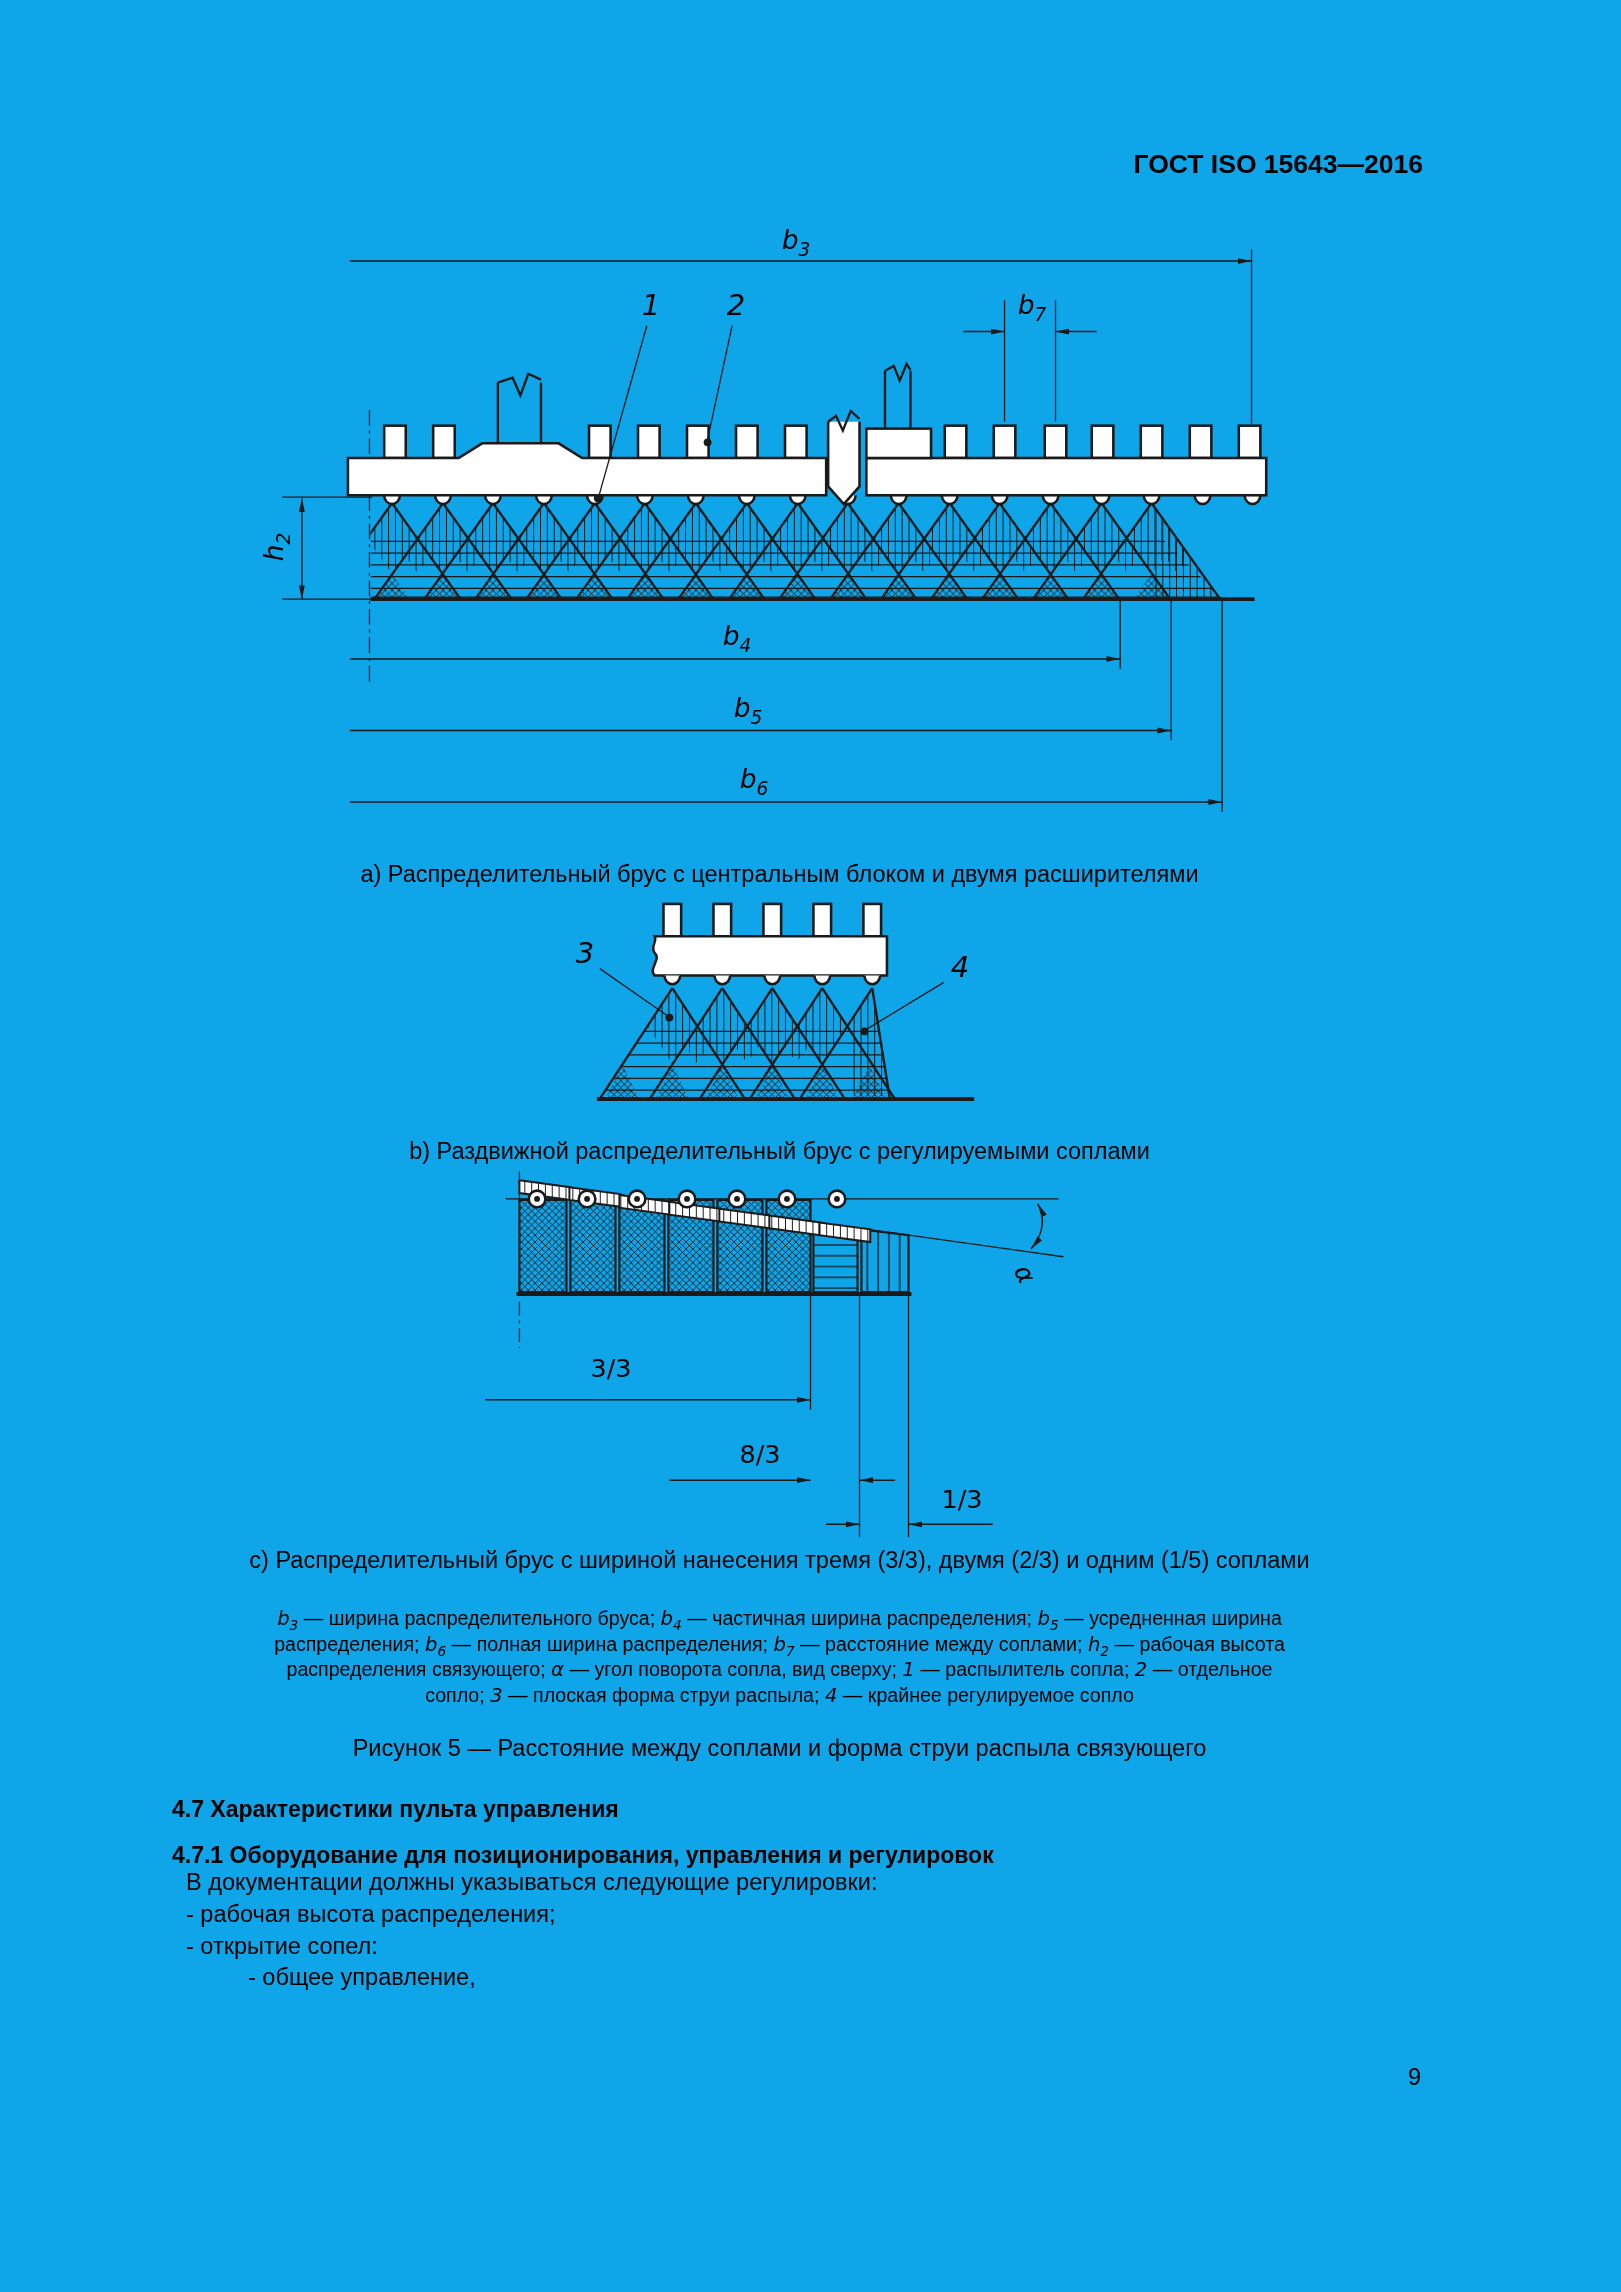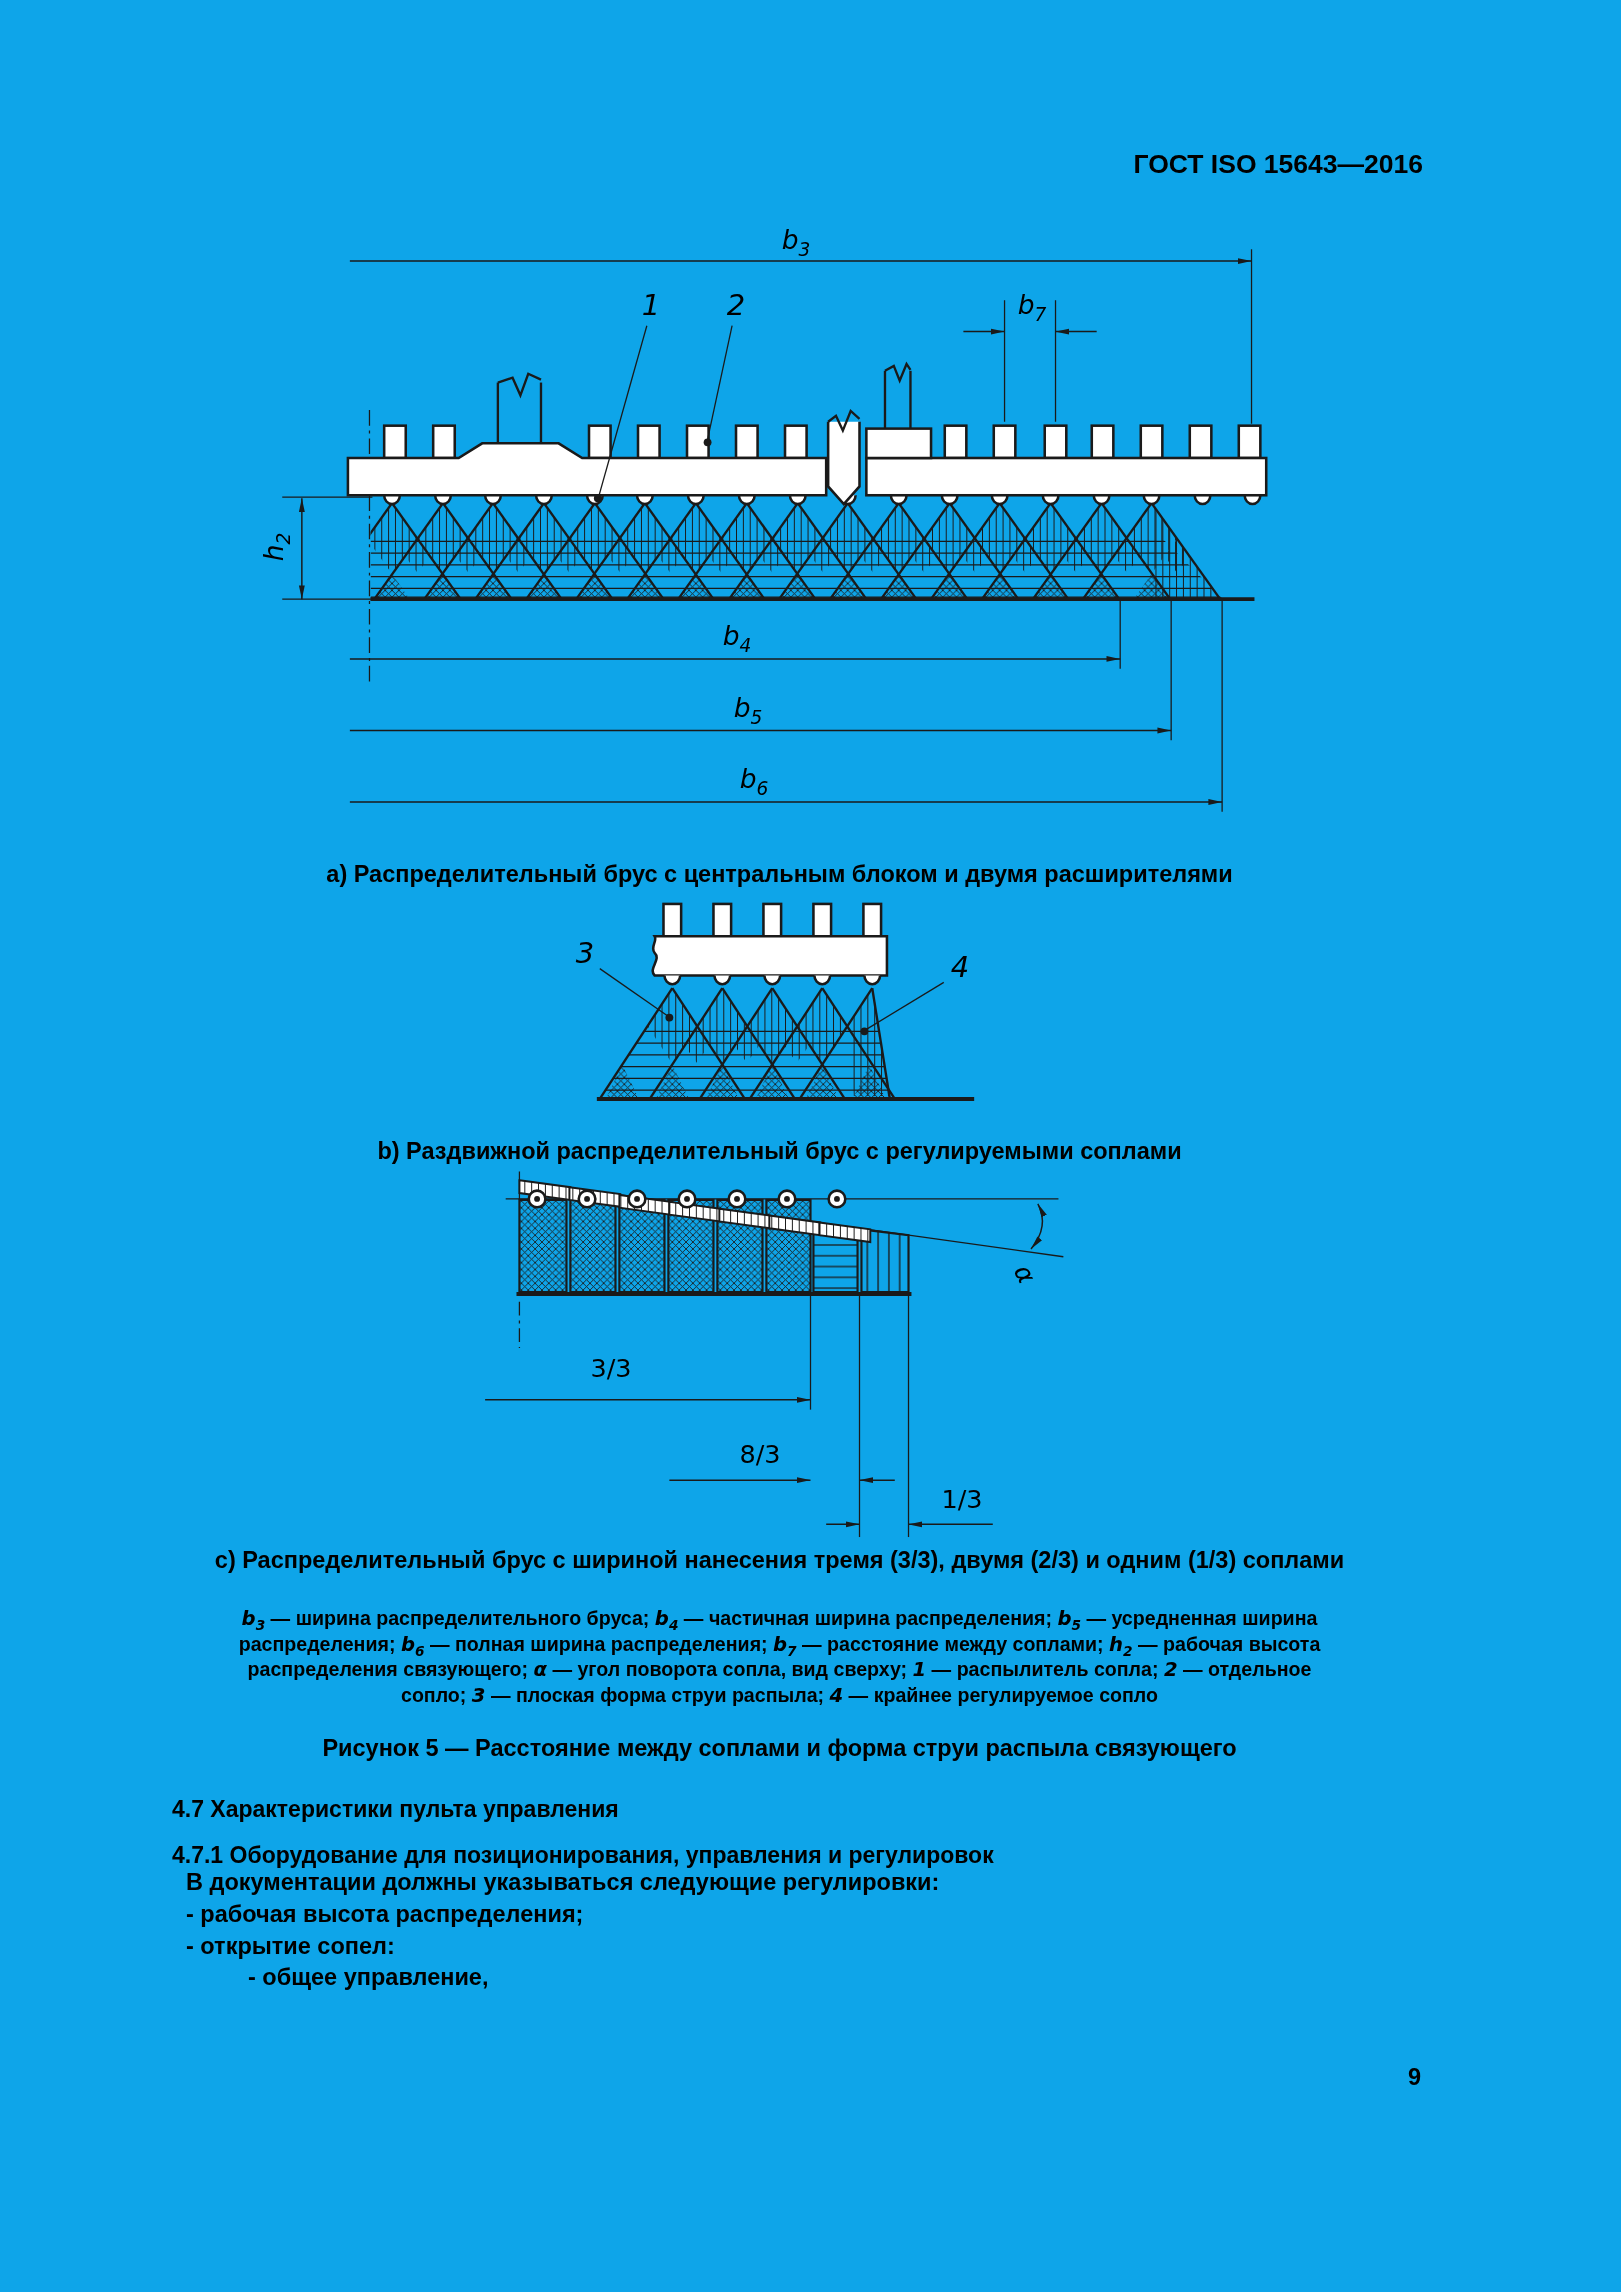--- a/index.html
+++ b/index.html
@@ -1,18 +1,18 @@
 <!DOCTYPE html>
 <html><head>
 <meta charset="utf-8">
 <style>
   html,body{margin:0;padding:0;background:#888;}
   .page{position:relative;width:1621px;height:2293px;background:#0ea5e9;color:#000;
         font-family:"Liberation Sans",sans-serif;overflow:hidden;margin:0 auto;}
-  .abs{position:absolute;font-weight:bold;}
+  .abs{position:absolute;}
   .hdr{top:149px;left:980px;width:443px;text-align:right;font-size:26.5px;font-weight:bold;
        font-family:"Liberation Sans",sans-serif;}
   svg.fig{position:absolute;left:0;top:0;}
   .cap{left:118px;width:1323px;text-align:center;font-size:23.5px;}
   .legend{left:118px;width:1323px;text-align:center;font-size:19.6px;line-height:26px;}
   .figcap{left:118px;width:1323px;text-align:center;font-size:23.5px;}
   .h47{left:172px;width:1274px;font-size:23px;font-weight:bold;}
   .body-line{left:186px;width:1274px;font-size:23.5px;}
   .body-line.ind{left:248px;}
   .pagenum{left:1390px;top:2064px;width:49px;text-align:center;font-size:23.5px;}
@@ -329,21 +329,21 @@
   <div class="dlab" style="left:754px;top:781px"><span>b</span><sub>6</sub></div>
   <div class="dlab big" style="left:585px;top:953px"><span>3</span></div>
   <div class="dlab big" style="left:960px;top:967px"><span>4</span></div>
   <div class="dlab upright" style="left:611px;top:1368px"><span>3/3</span></div>
   <div class="dlab upright" style="left:760px;top:1454px"><span>8/3</span></div>
   <div class="dlab upright" style="left:962px;top:1499px"><span>1/3</span></div>
   <div class="dlab rota" style="left:1025px;top:1274px"><span>α</span></div>
 
   <div class="abs cap" style="top:861px">а) Распределительный брус с центральным блоком и двумя расширителями</div>
   <div class="abs cap" style="top:1138px">b) Раздвижной распределительный брус с регулируемыми соплами</div>
-  <div class="abs cap" style="top:1547px">с) Распределительный брус с шириной нанесения тремя (3/3), двумя (2/3) и одним (1/3) соплами</div>
+  <div class="abs cap" style="top:1547px">с) Распределительный брус с шириной нанесения тремя (3/3), двумя (2/3) и одним (1/5) соплами</div>
 
   <div class="abs legend" style="top:1605px"><i>b</i><i><sub>3</sub></i> — ширина распределительного бруса; <i>b</i><i><sub>4</sub></i> — частичная ширина распределения; <i>b</i><i><sub>5</sub></i> — усредненная ширина</div>
   <div class="abs legend" style="top:1631px">распределения; <i>b</i><i><sub>6</sub></i> — полная ширина распределения; <i>b</i><i><sub>7</sub></i> — расстояние между соплами; <i>h</i><i><sub>2</sub></i> — рабочая высота</div>
   <div class="abs legend" style="top:1656px">распределения связующего; <i>α</i> — угол поворота сопла, вид сверху; <i>1</i> — распылитель сопла; <i>2</i> — отдельное</div>
   <div class="abs legend" style="top:1682px">сопло; <i>3</i> — плоская форма струи распыла; <i>4</i> — крайнее регулируемое сопло</div>
 
   <div class="abs figcap" style="top:1735px">Рисунок 5 — Расстояние между соплами и форма струи распыла связующего</div>
 
   <div class="abs h47" style="top:1796px">4.7 Характеристики пульта управления</div>
   <div class="abs h47" style="top:1842px">4.7.1 Оборудование для позиционирования, управления и регулировок</div>

